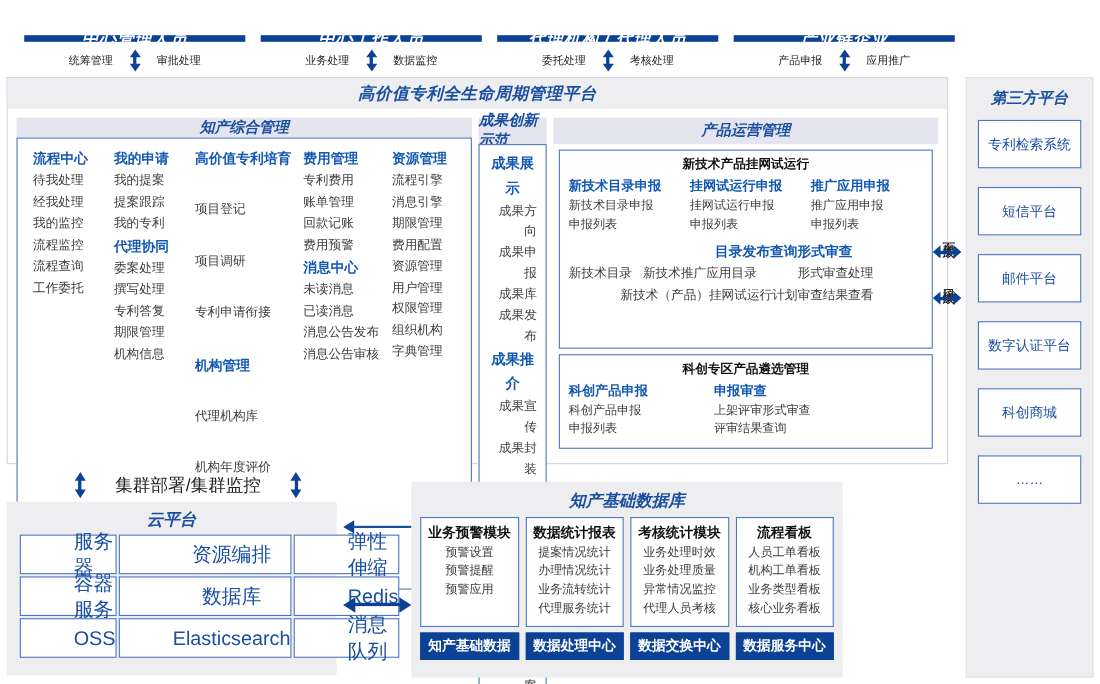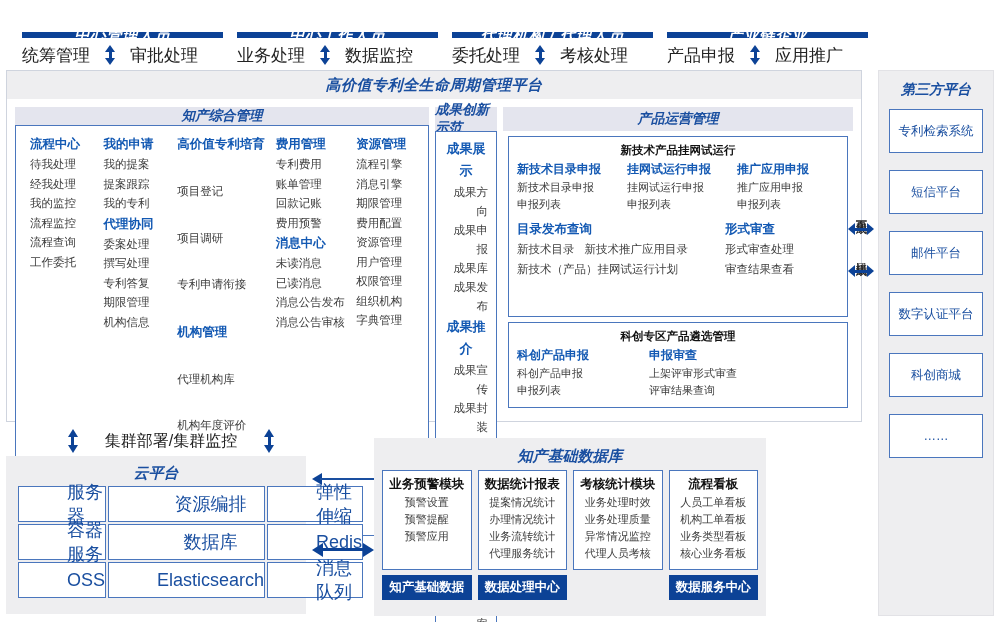--- a/index.html
+++ b/index.html
@@ -11,21 +11,21 @@
     overflow:hidden;
   }
   .root{position:relative;width:1000px;height:622px;}
 
   
   .roles{position:absolute;left:0;top:8px;width:868px;height:30px;display:flex;gap:14px;padding-left:22px;box-sizing:border-box;}
   .role{flex:1;background:#0c4296;color:#fff;font-weight:bold;font-size:15px;font-style:italic;
         display:flex;align-items:center;justify-content:center;letter-spacing:1px;margin-top:24px;}
 
   .rolelinks{position:absolute;left:0;top:42px;width:868px;height:26px;display:flex;gap:14px;padding-left:22px;box-sizing:border-box;}
-  .rolelink{flex:1;display:flex;align-items:center;gap:14px;font-size:17px;color:#222;}
+  .rolelink{flex:1;display:flex;align-items:center;justify-content:center;gap:14px;font-size:10px;color:#222;}
   .updown{display:inline-block;width:12px;height:20px;position:relative;flex:0 0 12px;}
   .updown:before,.updown:after{content:"";position:absolute;left:1px;border-left:5px solid transparent;border-right:5px solid transparent;}
   .updown:before{top:0;border-bottom:7px solid #0c4296;}
   .updown:after{bottom:0;border-top:7px solid #0c4296;}
   .updown i{position:absolute;left:4.5px;top:5px;width:3px;height:10px;background:#0c4296;}
 
   
   .platform{position:absolute;left:6px;top:70px;width:856px;height:352px;
             border:1px solid #cfd4de;background:#fff;box-sizing:border-box;}
   .platform-title{height:28px;background:#eeeef0;display:flex;align-items:center;justify-content:center;
@@ -62,21 +62,21 @@
   .subbox.top{flex:1;}
   .subbox-title{text-align:center;font-weight:bold;font-size:11.5px;color:#111;line-height:18px;margin-bottom:2px;}
   .subcols{display:flex;}
   .sc{padding-right:6px;}
   .sc .grp{font-size:12px;line-height:17px;}
   .sc .itm{font-size:11px;line-height:17px;}
   .sc1{width:104px;}
   .sc2{width:104px;}
   .sc3{width:96px;}
   .row2{display:flex;margin-top:6px;}
-  .r2a{width:208px;}
+  .r2a{width:208px;text-align:right;}
   .r2b{width:96px;}
   .inline2{display:flex;gap:10px;}
   .subbox.bot{height:86px;}
   .bcols{display:flex;}
   .bc1{width:126px;}
   .bc2{width:140px;}
 
   
   .integ{position:absolute;left:846px;top:78px;width:30px;height:344px;
          display:flex;flex-direction:column;align-items:center;justify-content:center;gap:6px;}
@@ -411,20 +411,21 @@
       </div>
 
       <div class="kcol">
         <div class="kbox">
           <h4>考核统计模块</h4>
           <p>业务处理时效</p>
           <p>业务处理质量</p>
           <p>异常情况监控</p>
           <p>代理人员考核</p>
         </div>
+        <div class="kfoot">数据交换中心</div>
       </div>
 
       <div class="kcol">
         <div class="kbox">
           <h4>流程看板</h4>
           <p>人员工单看板</p>
           <p>机构工单看板</p>
           <p>业务类型看板</p>
           <p>核心业务看板</p>
         </div>

